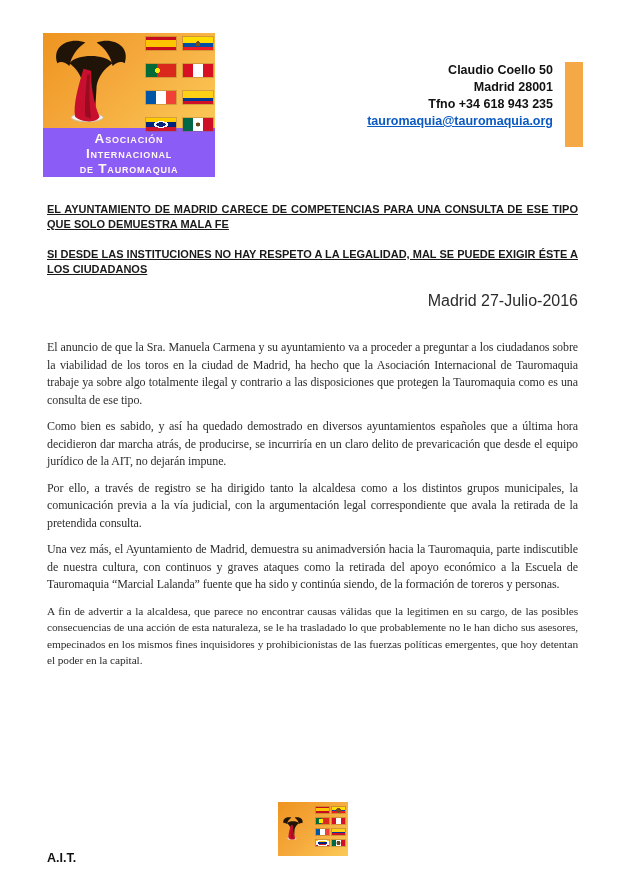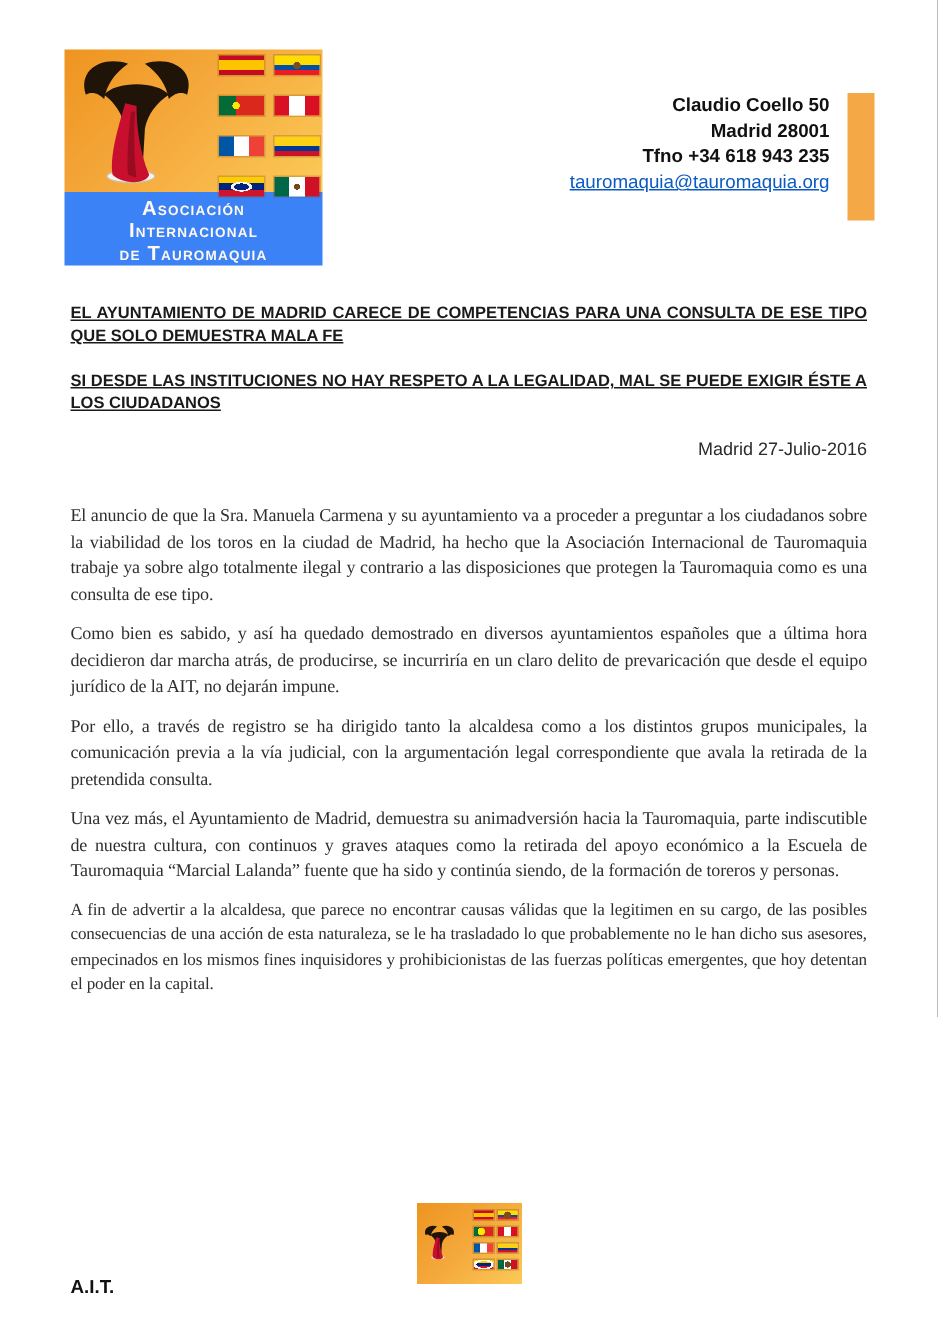--- a/index.html
+++ b/index.html
@@ -23,46 +23,46 @@
   .mini .flag{width:13px;height:6px;box-shadow:0 0 0 1px rgba(130,90,25,.35);}
   .f-spain{background:linear-gradient(180deg,#c60b1e 0 25%,#ffc400 25% 75%,#c60b1e 75% 100%);}
   .f-ecuador{background:radial-gradient(circle at 50% 52%,#7a4d1e 0 2.4px,rgba(0,0,0,0) 2.5px),linear-gradient(180deg,#ffdd00 0 50%,#034ea2 50% 75%,#ed1c24 75% 100%);}
   .f-portugal{background:radial-gradient(circle at 38% 50%,#ffe900 0 2.4px,rgba(0,0,0,0) 2.5px),linear-gradient(90deg,#046a38 0 38%,#da291c 38% 100%);}
   .f-peru{background:linear-gradient(90deg,#d91023 0 33%,#ffffff 33% 67%,#d91023 67% 100%);}
   .f-france{background:linear-gradient(90deg,#0055a4 0 33%,#ffffff 33% 67%,#ef4135 67% 100%);}
   .f-colombia{background:linear-gradient(180deg,#fcd116 0 50%,#003893 50% 75%,#ce1126 75% 100%);}
   .f-venezuela{background:radial-gradient(ellipse 9px 4px at 50% 50%,rgba(0,0,0,0) 0 55%,rgba(255,255,255,.95) 56% 80%,rgba(0,0,0,0) 81%),linear-gradient(180deg,#ffcc00 0 33%,#00247d 33% 67%,#cf142b 67% 100%);}
   .f-mexico{background:radial-gradient(circle at 50% 50%,#6b4a1c 0 2px,rgba(0,0,0,0) 2.1px),linear-gradient(90deg,#006847 0 33%,#ffffff 33% 67%,#ce1126 67% 100%);}
   .logo-band{
-    height:49px;background:#3b82f6;color:#fff8ef;text-align:center;
+    height:49px;background:#8b5cf6;color:#fff8ef;text-align:center;
     font-variant:small-caps;font-weight:700;font-size:13.5px;line-height:15px;
     letter-spacing:.8px;padding-top:3px;box-sizing:border-box;
   }
   .contact{
     position:absolute;right:72px;top:62px;text-align:right;
     font-weight:700;font-size:12.5px;line-height:17px;color:#111;
   }
-  .contact a{color:#0b5ac2;text-decoration:underline;font-weight:400;}
+  .contact a{color:#0b5ac2;text-decoration:underline;font-weight:700;}
   .accent-bar{position:absolute;left:565px;top:62px;width:18px;height:85px;background:#f5a846;}
 
   
   .main{position:absolute;left:47px;right:47px;top:202px;}
   h1{
     margin:0 0 26px;font-size:16.5px;line-height:24px;font-weight:700;color:#151515;
     letter-spacing:-.2px;
   }
   .t-line1{display:block;text-align:justify;text-align-last:justify;}
   .t-line2{display:block;}
   .subhead{
     margin:0 0 15px;font-size:11px;line-height:15px;font-weight:700;color:#1a1a1a;
     text-align:justify;
     text-decoration:underline;
   }
   .subhead:last-of-type{margin-bottom:0;}
-  .dateline{margin:11px 0 29px;text-align:right;font-size:12px;color:#2b2b2b;}
+  .dateline{margin:11px 0 29px;text-align:right;font-size:16px;color:#2b2b2b;}
   .body-p{
     margin:0 0 9px;font-size:12px;line-height:17.5px;text-align:justify;
     letter-spacing:-.1px;color:#2e2e2e;font-family:Liberation Serif, serif;
   }
   .body-p.small{font-size:11.4px;line-height:16.5px;}
 
   
   .sig{position:absolute;left:47px;top:835px;font-weight:700;font-size:12.5px;color:#111;margin-top:16px;}
   .mini{
     position:absolute;left:278px;top:802px;width:70px;height:54px;

